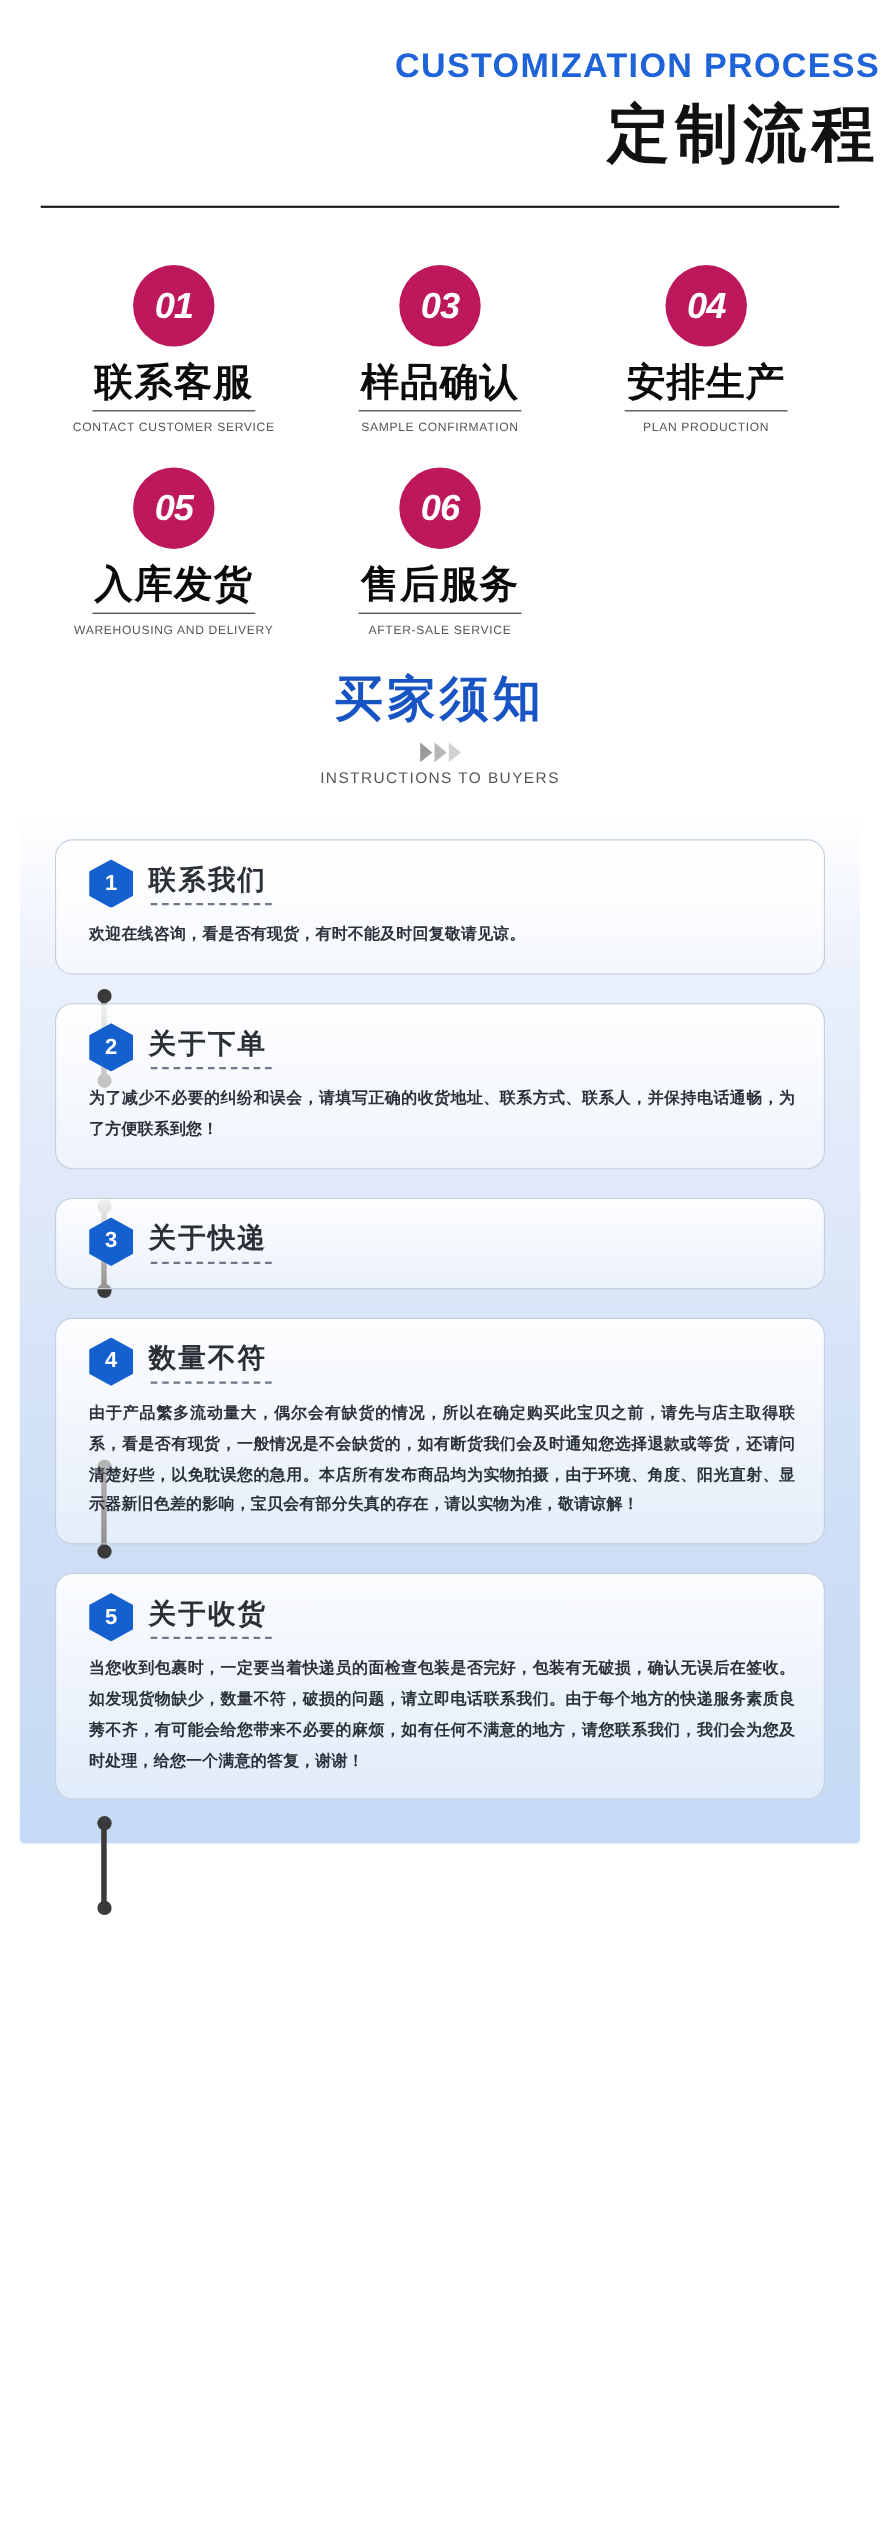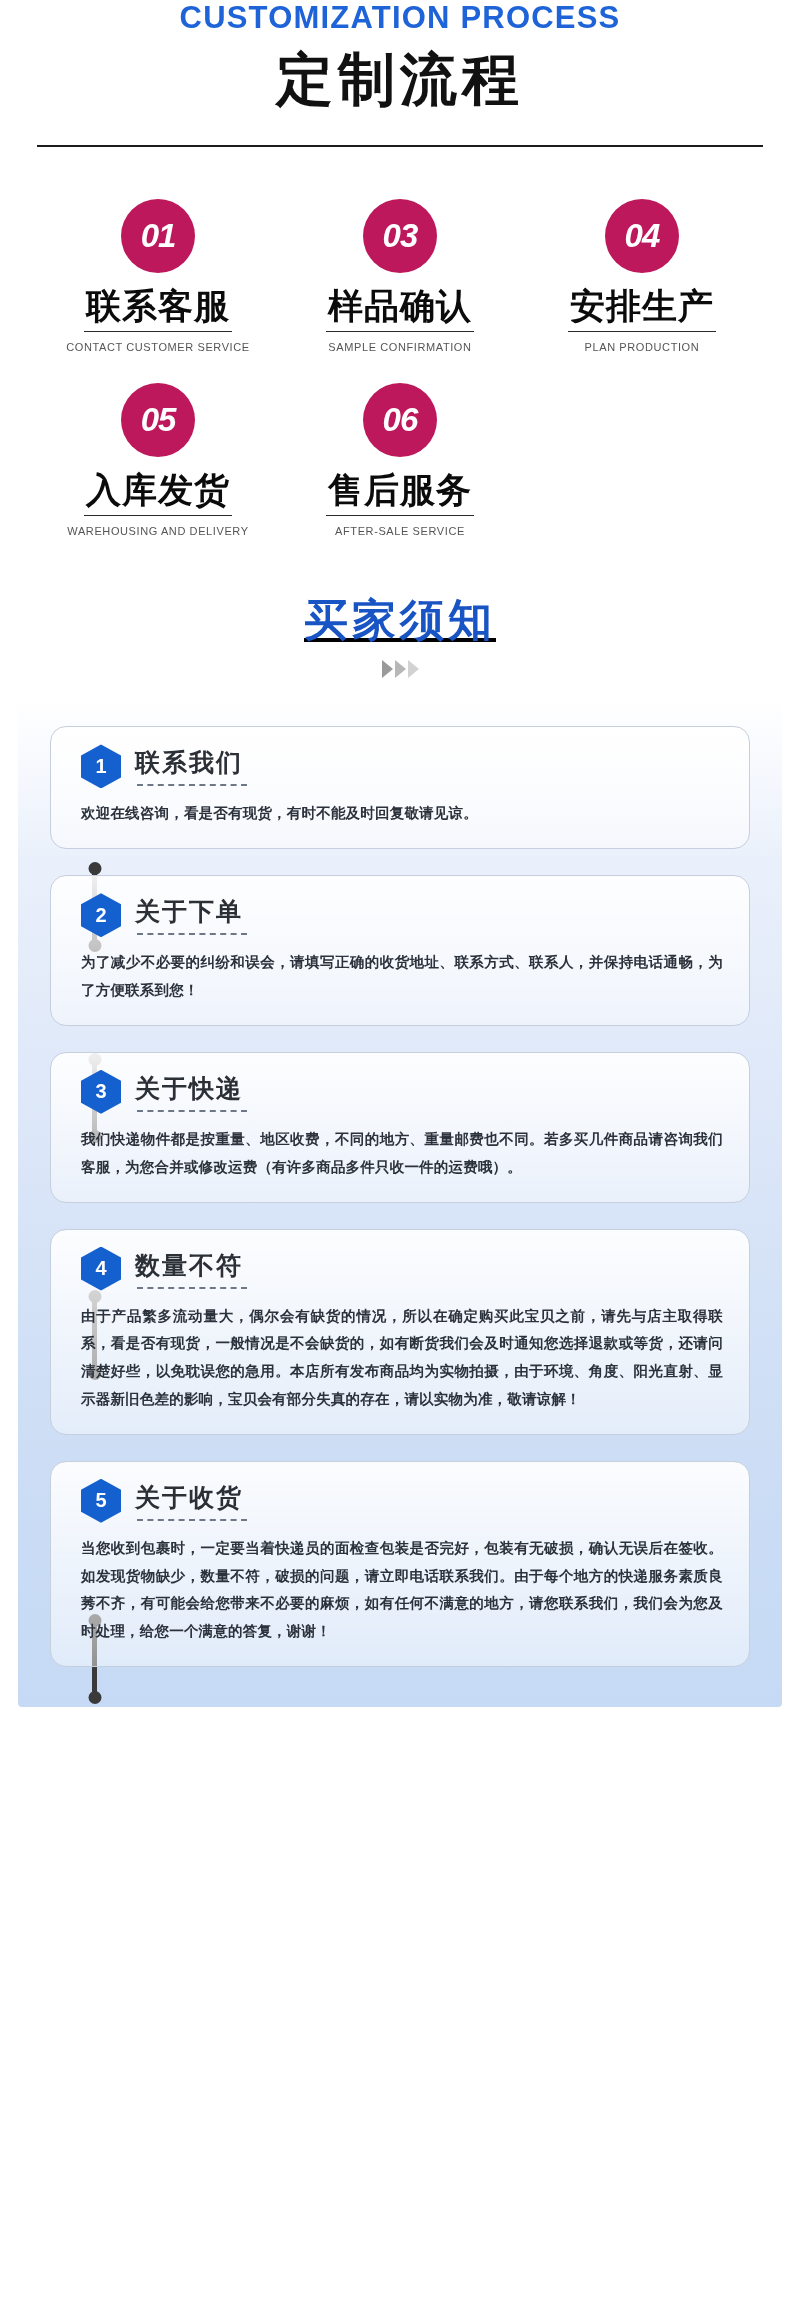--- a/index.html
+++ b/index.html
@@ -5,21 +5,21 @@
   * { margin:0; padding:0; box-sizing:border-box; }
   html,body { background:#ffffff; }
   body {
     width:800px; height:2298px; position:relative;
     font-family:"Liberation Sans","DejaVu Sans",sans-serif;
     overflow:hidden;
   }
   .page { width:800px; height:2298px; position:relative; background:#fff; }
 
   
-  .header { text-align:center; }
+  .header { padding-top:42px; text-align:right; }
   .header .en {
     color:#1e64d8; font-size:31px; font-weight:bold; letter-spacing:1.2px;
   }
   .header .cn {
     color:#111; font-size:57px; font-weight:bold; margin-top:6px;
     font-family:"DejaVu Serif","Liberation Serif",serif; letter-spacing:5px;
   }
   .rule {
     width:726px; height:0; margin:26px auto 0;
     border-top:2px solid #1c1c1c;
@@ -46,21 +46,21 @@
     display:inline-block;
     border-bottom:1.5px solid #2a2a2a;
     padding:0 2px 5px;
   }
   .step-en {
     display:block; margin-top:9px;
     font-size:11px; color:#555; letter-spacing:0.6px;
   }
 
   
-  .buyers-head { text-align:center; margin-top:46px;text-decoration:underline; }
+  .buyers-head { text-align:center; margin-top:19px; }
   .buyers-cn {
     color:#1954c4; font-size:44px; font-weight:bold; letter-spacing:4px;
     font-family:"DejaVu Serif","Liberation Serif",serif;
   }
   .chev { margin:10px auto 6px; display:flex; justify-content:center; gap:2px; }
   .chev span {
     display:block; width:0; height:0;
     border-top:9px solid transparent; border-bottom:9px solid transparent;
   }
   .chev span:nth-child(1){ border-left:11px solid #9a9a9a; }
@@ -165,20 +165,21 @@
 
   </div>
 
   <div class="buyers-head">
     <div class="buyers-cn">买家须知</div>
     <div class="chev">
       <span></span>
         <span></span>
         <span></span>
     </div>
+    <div class="buyers-en">INSTRUCTIONS TO BUYERS</div>
   </div>
 
   <div class="panel">
     <div class="cards">
 
       <div class="connector" style="top:142px;height:78px;">
         <div class="dot top"></div>
         <div class="dot bot"></div>
       </div>
       <div class="connector" style="top:333px;height:78px;">
@@ -214,21 +215,20 @@
         <div class="card-body">为了减少不必要的纠纷和误会，请填写正确的收货地址、联系方式、联系人，并保持电话通畅，为了方便联系到您！</div>
       </div>
 
       <div class="card">
         <div class="card-head">
           <div class="hexwrap">
             <div class="hex">3</div>
           </div>
           <div class="card-title">关于快递</div>
         </div>
-        <div class="card-body">我们快递物件都是按重量、地区收费，不同的地方、重量邮费也不同。若多买几件商品请咨询我们客服，为您合并或修改运费（有许多商品多件只收一件的运费哦）。</div>
       </div>
 
       <div class="card">
         <div class="card-head">
           <div class="hexwrap">
             <div class="hex">4</div>
           </div>
           <div class="card-title">数量不符</div>
         </div>
         <div class="card-body">由于产品繁多流动量大，偶尔会有缺货的情况，所以在确定购买此宝贝之前，请先与店主取得联系，看是否有现货，一般情况是不会缺货的，如有断货我们会及时通知您选择退款或等货，还请问清楚好些，以免耽误您的急用。本店所有发布商品均为实物拍摄，由于环境、角度、阳光直射、显示器新旧色差的影响，宝贝会有部分失真的存在，请以实物为准，敬请谅解！</div>

